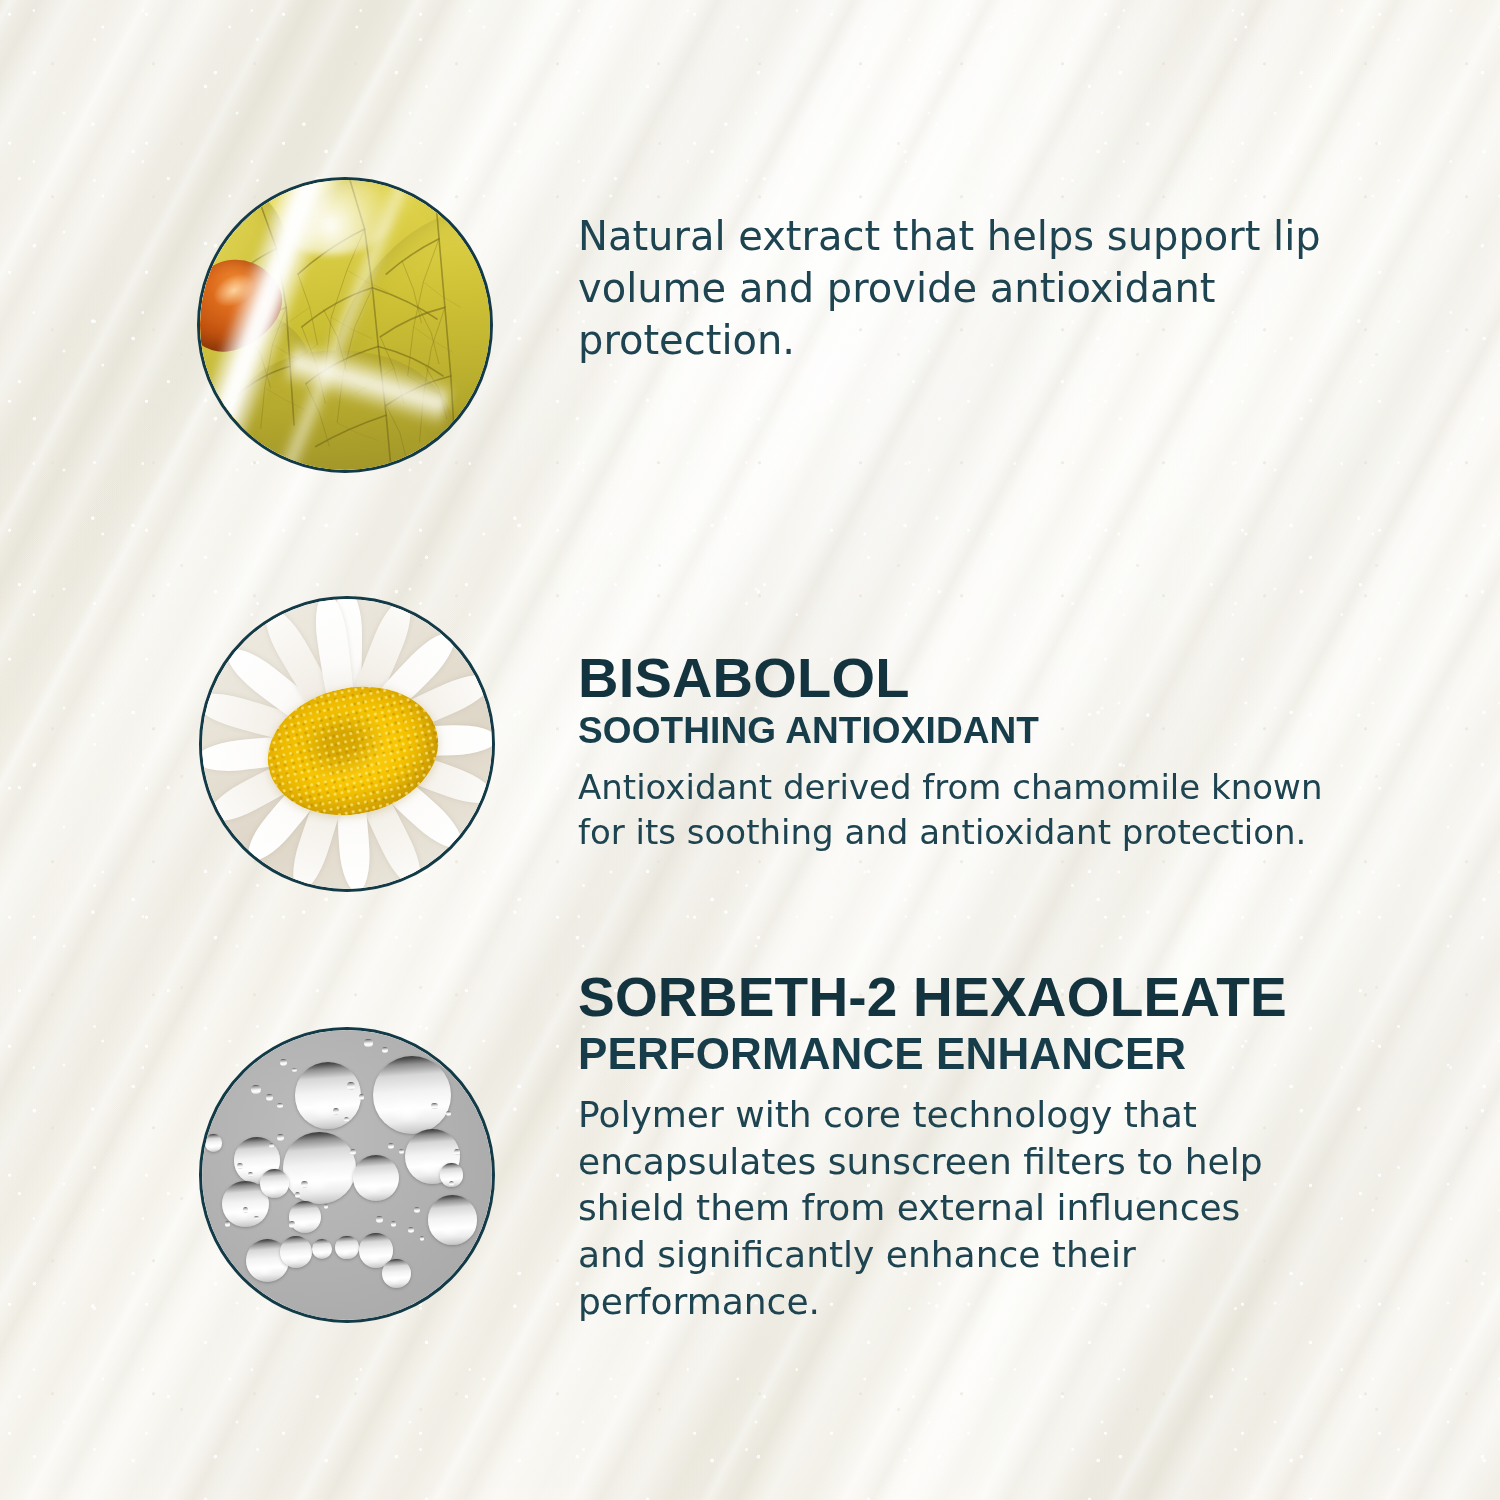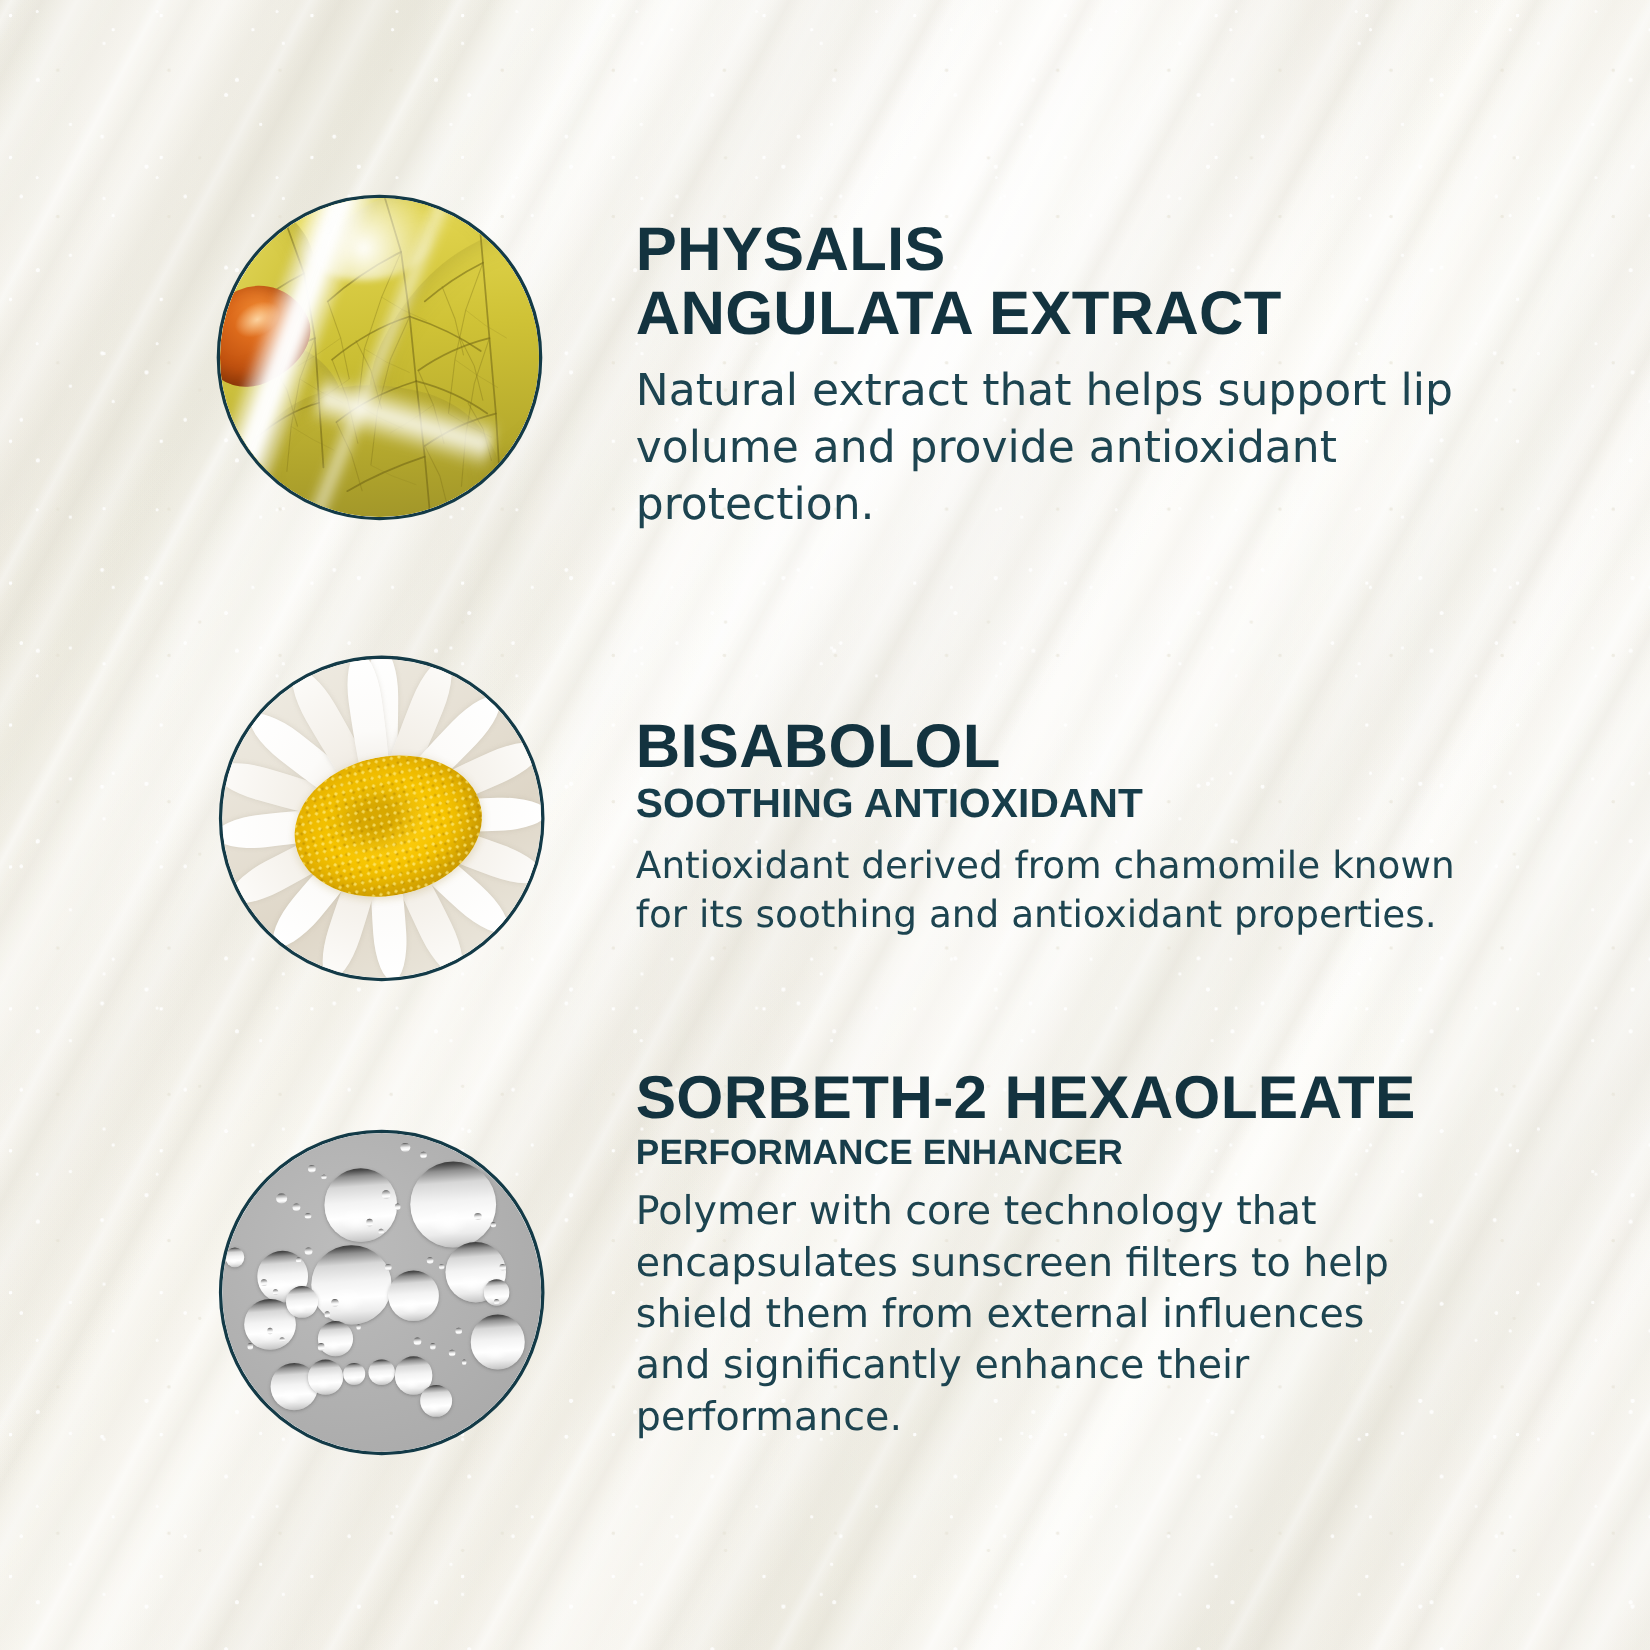--- a/index.html
+++ b/index.html
@@ -340,21 +340,21 @@
 
   #row-2 .circle { left: 199px; top: 596px; }
   #row-2 .text   { top: 648px; }
   #row-2 h2.title { font-size: 56px; }
   #row-2 .subtitle { font-size: 37px; }
   #row-2 .desc { font-size: 34px; max-width: 790px; }
 
   #row-3 .circle { left: 199px; top: 1027px; }
   #row-3 .text   { top: 968px; }
   #row-3 h2.title { font-size: 55px; }
-  #row-3 .subtitle { font-size: 32px; }
+  #row-3 .subtitle { font-size: 44px; }
   #row-3 .desc { font-size: 36px; max-width: 740px; }
 </style>
 </head>
 <body>
 
 <div id="page">
 
   <div class="bg-layer bg-base"></div>
   <div class="bg-layer bg-bloom"></div>
   <div class="bg-layer bg-streaks"></div>
@@ -427,21 +427,20 @@
         <div class="berry"></div>
         <div class="berry-gloss"></div>
         <div class="highlight-band"></div>
         <div class="highlight-band2"></div>
         <div class="highlight-band3"></div>
         <div class="topwhite"></div>
       </div>
     </div>
 
     <div class="text">
-      <h2 class="title"><span>PHYSALIS</span><br><span>ANGULATA EXTRACT</span></h2>
       <p class="desc">Natural extract that helps support lip volume and provide antioxidant protection.</p>
     </div>
   </div>
 
   <div class="row" id="row-2" style="inset:0;">
 
     <div class="circle">
       <div class="inner">
         <div class="daisy-bg"></div>
         <div style="position:absolute;inset:0;">
@@ -466,21 +465,21 @@
           <div class="daisy-core">
             <div class="daisy-core-tex"></div>
           </div>
         </div>
       </div>
     </div>
 
     <div class="text">
       <h2 class="title">BISABOLOL</h2>
       <div class="subtitle">SOOTHING ANTIOXIDANT</div>
-      <p class="desc">Antioxidant derived from chamomile known for its soothing and antioxidant properties.</p>
+      <p class="desc">Antioxidant derived from chamomile known for its soothing and antioxidant protection.</p>
     </div>
   </div>
 
   <div class="row" id="row-3" style="inset:0;">
 
     <div class="circle">
       <div class="inner">
         <div class="bub-bg"></div>
         <div style="position:absolute;inset:0;">
 

